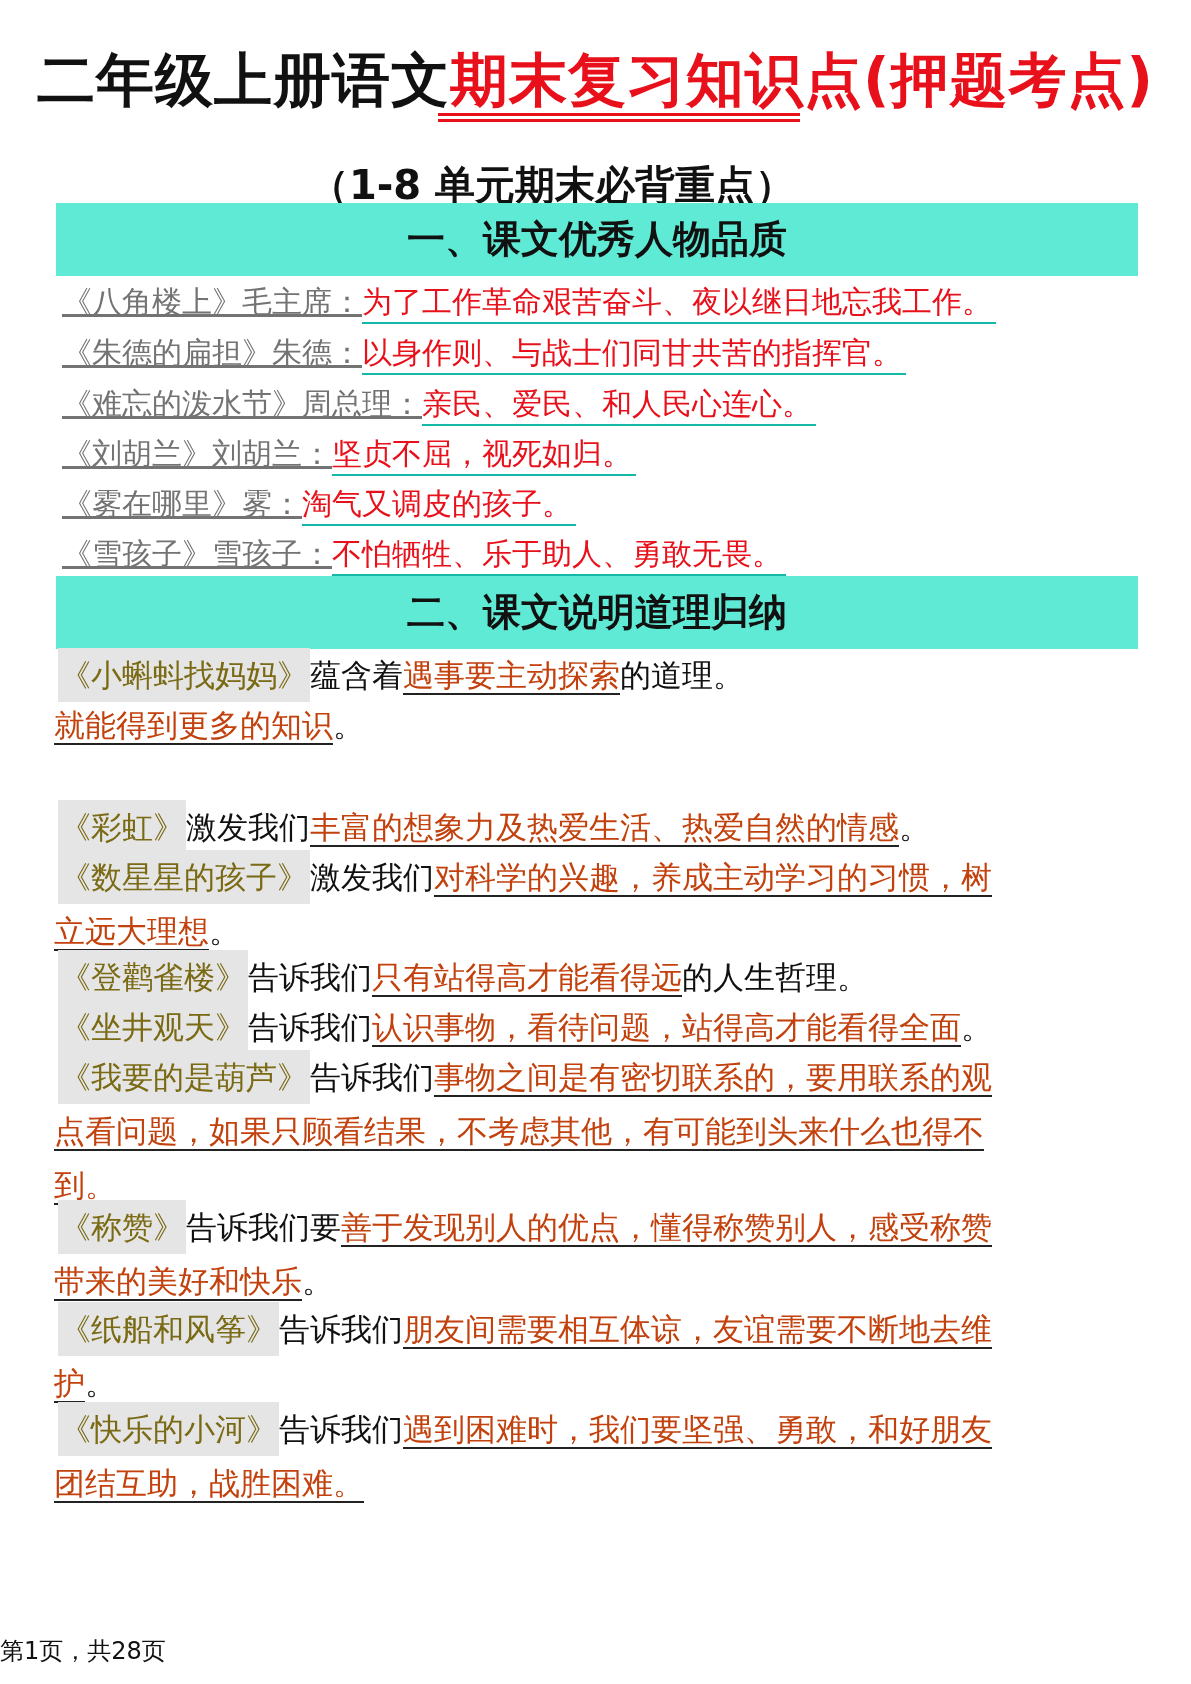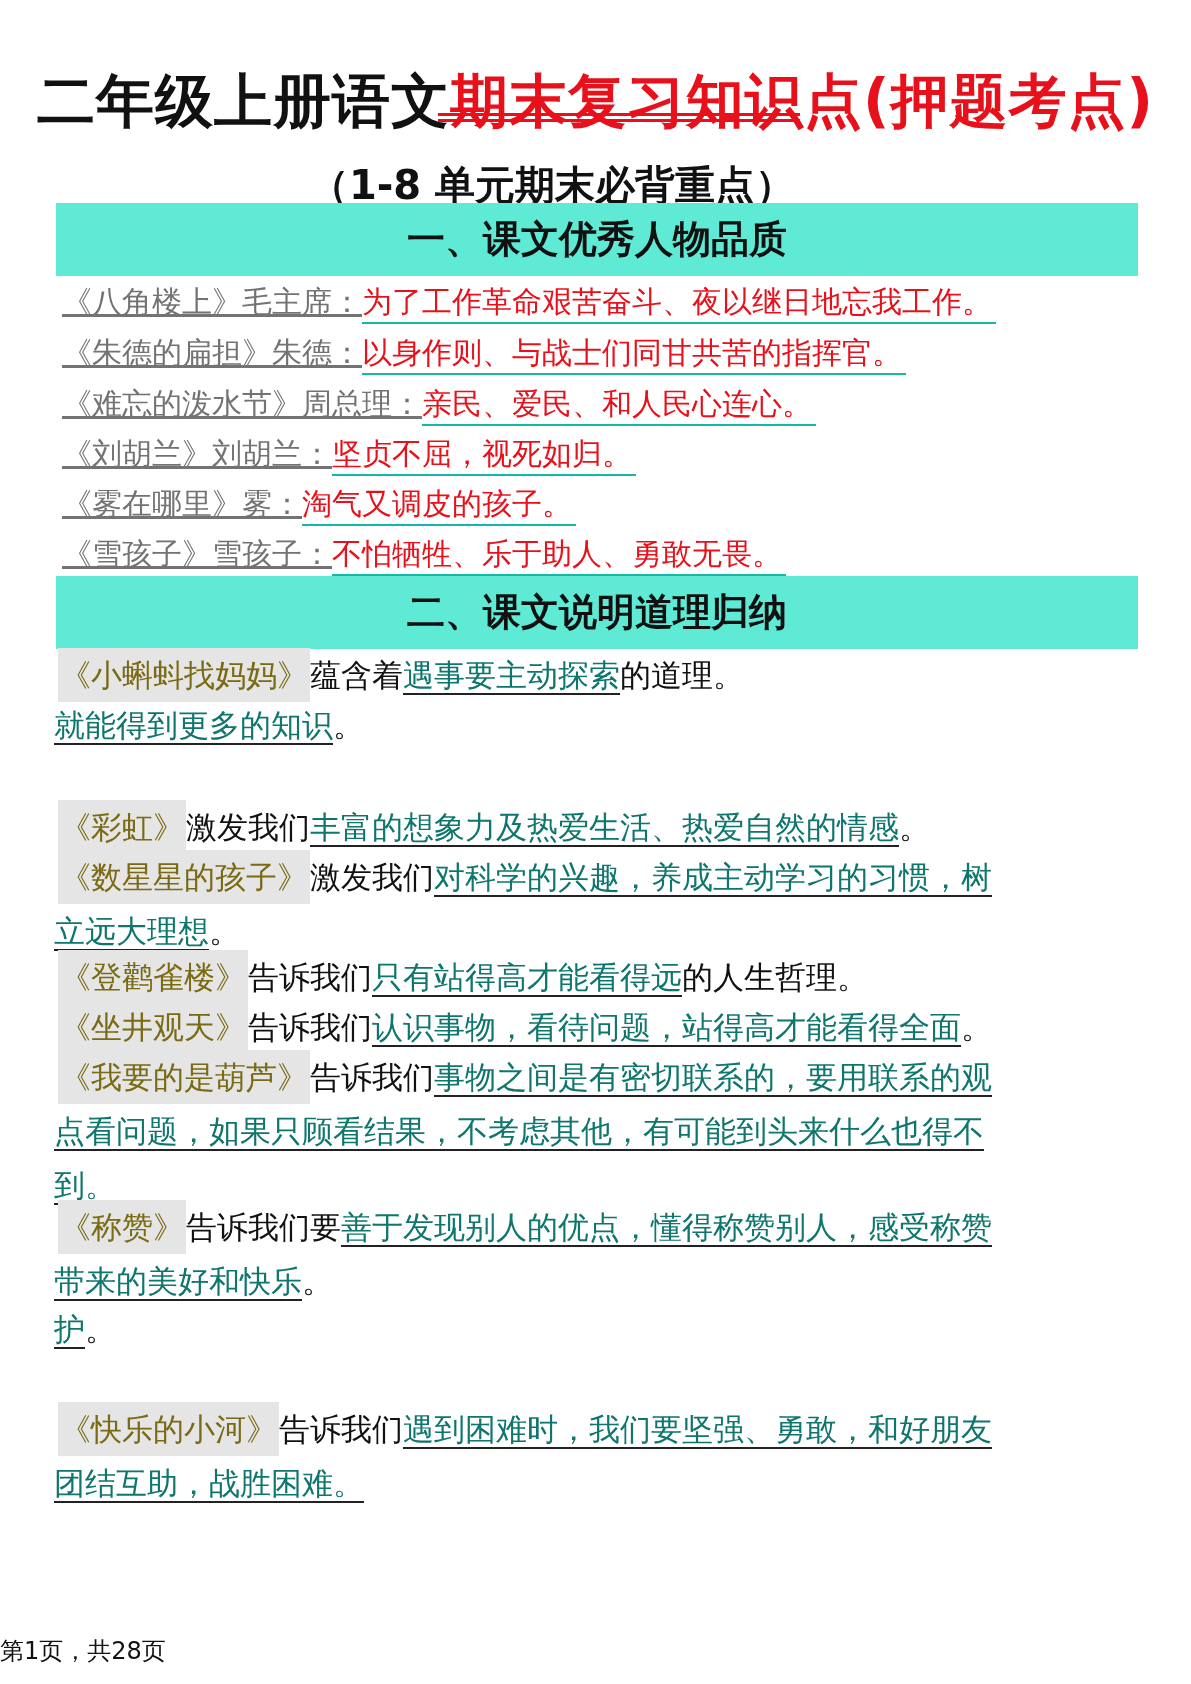--- a/index.html
+++ b/index.html
@@ -1,20 +1,20 @@
 <!DOCTYPE html>
 <html><head>
   <meta charset="utf-8">
   <style>
     * { margin: 0; padding: 0; box-sizing: border-box; }
     html, body { width: 1191px; height: 1684px; background: #ffffff; overflow: hidden; }
     body { font-family: "DejaVu Sans", "Liberation Sans", sans-serif; color: #111; position: relative; }
 
     .title {
-      position: absolute; left: 0; top: 61px; width: 1191px;
+      position: absolute; left: 0; top: 40px; width: 1191px;
       text-align: center; font-size: 58px; font-weight: bold; letter-spacing: 1px;
       white-space: nowrap; line-height: 80px;
     }
     .title .black { color: #111; }
     .title .red { color: #e8101a; position: relative; }
     .subtitle {
       position: absolute; left: 0; top: 160px; width: 1104px;
       text-align: center; font-size: 40px; font-weight: bold; line-height: 50px; color: #111;
     }
 
@@ -33,21 +33,21 @@
       display: inline-block; line-height: 40px;
     }
 
     .lesson {
       position: absolute; left: 58px; width: 1082px; font-size: 31px; line-height: 54px;
     }
     .lesson .hl {
       background: #e5e5e5; color: #7a6a14; display: inline-block; padding: 0 2px;
     }
     .lesson .mid { color: #111; }
-    .lesson .red { color: #0f766e; border-bottom: 2px solid #222; }
+    .lesson .red { color: #c2410c; border-bottom: 2px solid #222; }
     .lesson .tail { color: #111; }
     .lesson .line { display: block; white-space: nowrap; height: 54px; }
 
     .footer {
       position: absolute; left: 0; top: 1636px; width: 1191px; text-align: left;
       font-size: 24px; color: #111; line-height: 30px;
     }
   </style>
 </head>
 <body>
@@ -112,20 +112,21 @@
   <span class="line" style="margin-left:-4px;"><span class="red">点看问题，如果只顾看结果，不考虑其他，有可能到头来什么也得不</span></span>
   <span class="line" style="margin-left:-4px;"><span class="red" style="padding-right:26px;">到。</span></span>
 </div>
 
 <div class="lesson" style="top:1200px;">
   <span class="line"><span class="hl">《称赞》</span><span class="mid">告诉我们要</span><span class="red">善于发现别人的优点，懂得称赞别人，感受称赞</span></span>
   <span class="line" style="margin-left:-4px;"><span class="red">带来的美好和快乐</span><span class="tail">。</span></span>
 </div>
 
 <div class="lesson" style="top:1302px;">
+  <span class="line"><span class="hl">《纸船和风筝》</span><span class="mid">告诉我们</span><span class="red">朋友间需要相互体谅，友谊需要不断地去维</span></span>
   <span class="line" style="margin-left:-4px;"><span class="red">护</span><span class="tail">。</span></span>
 </div>
 
 <div class="lesson" style="top:1402px;">
   <span class="line"><span class="hl">《快乐的小河》</span><span class="mid">告诉我们</span><span class="red">遇到困难时，我们要坚强、勇敢，和好朋友</span></span>
   <span class="line" style="margin-left:-4px;"><span class="red">团结互助，战胜困难。</span></span>
 </div>
 
 <div class="footer">第1页，共28页</div>
 

